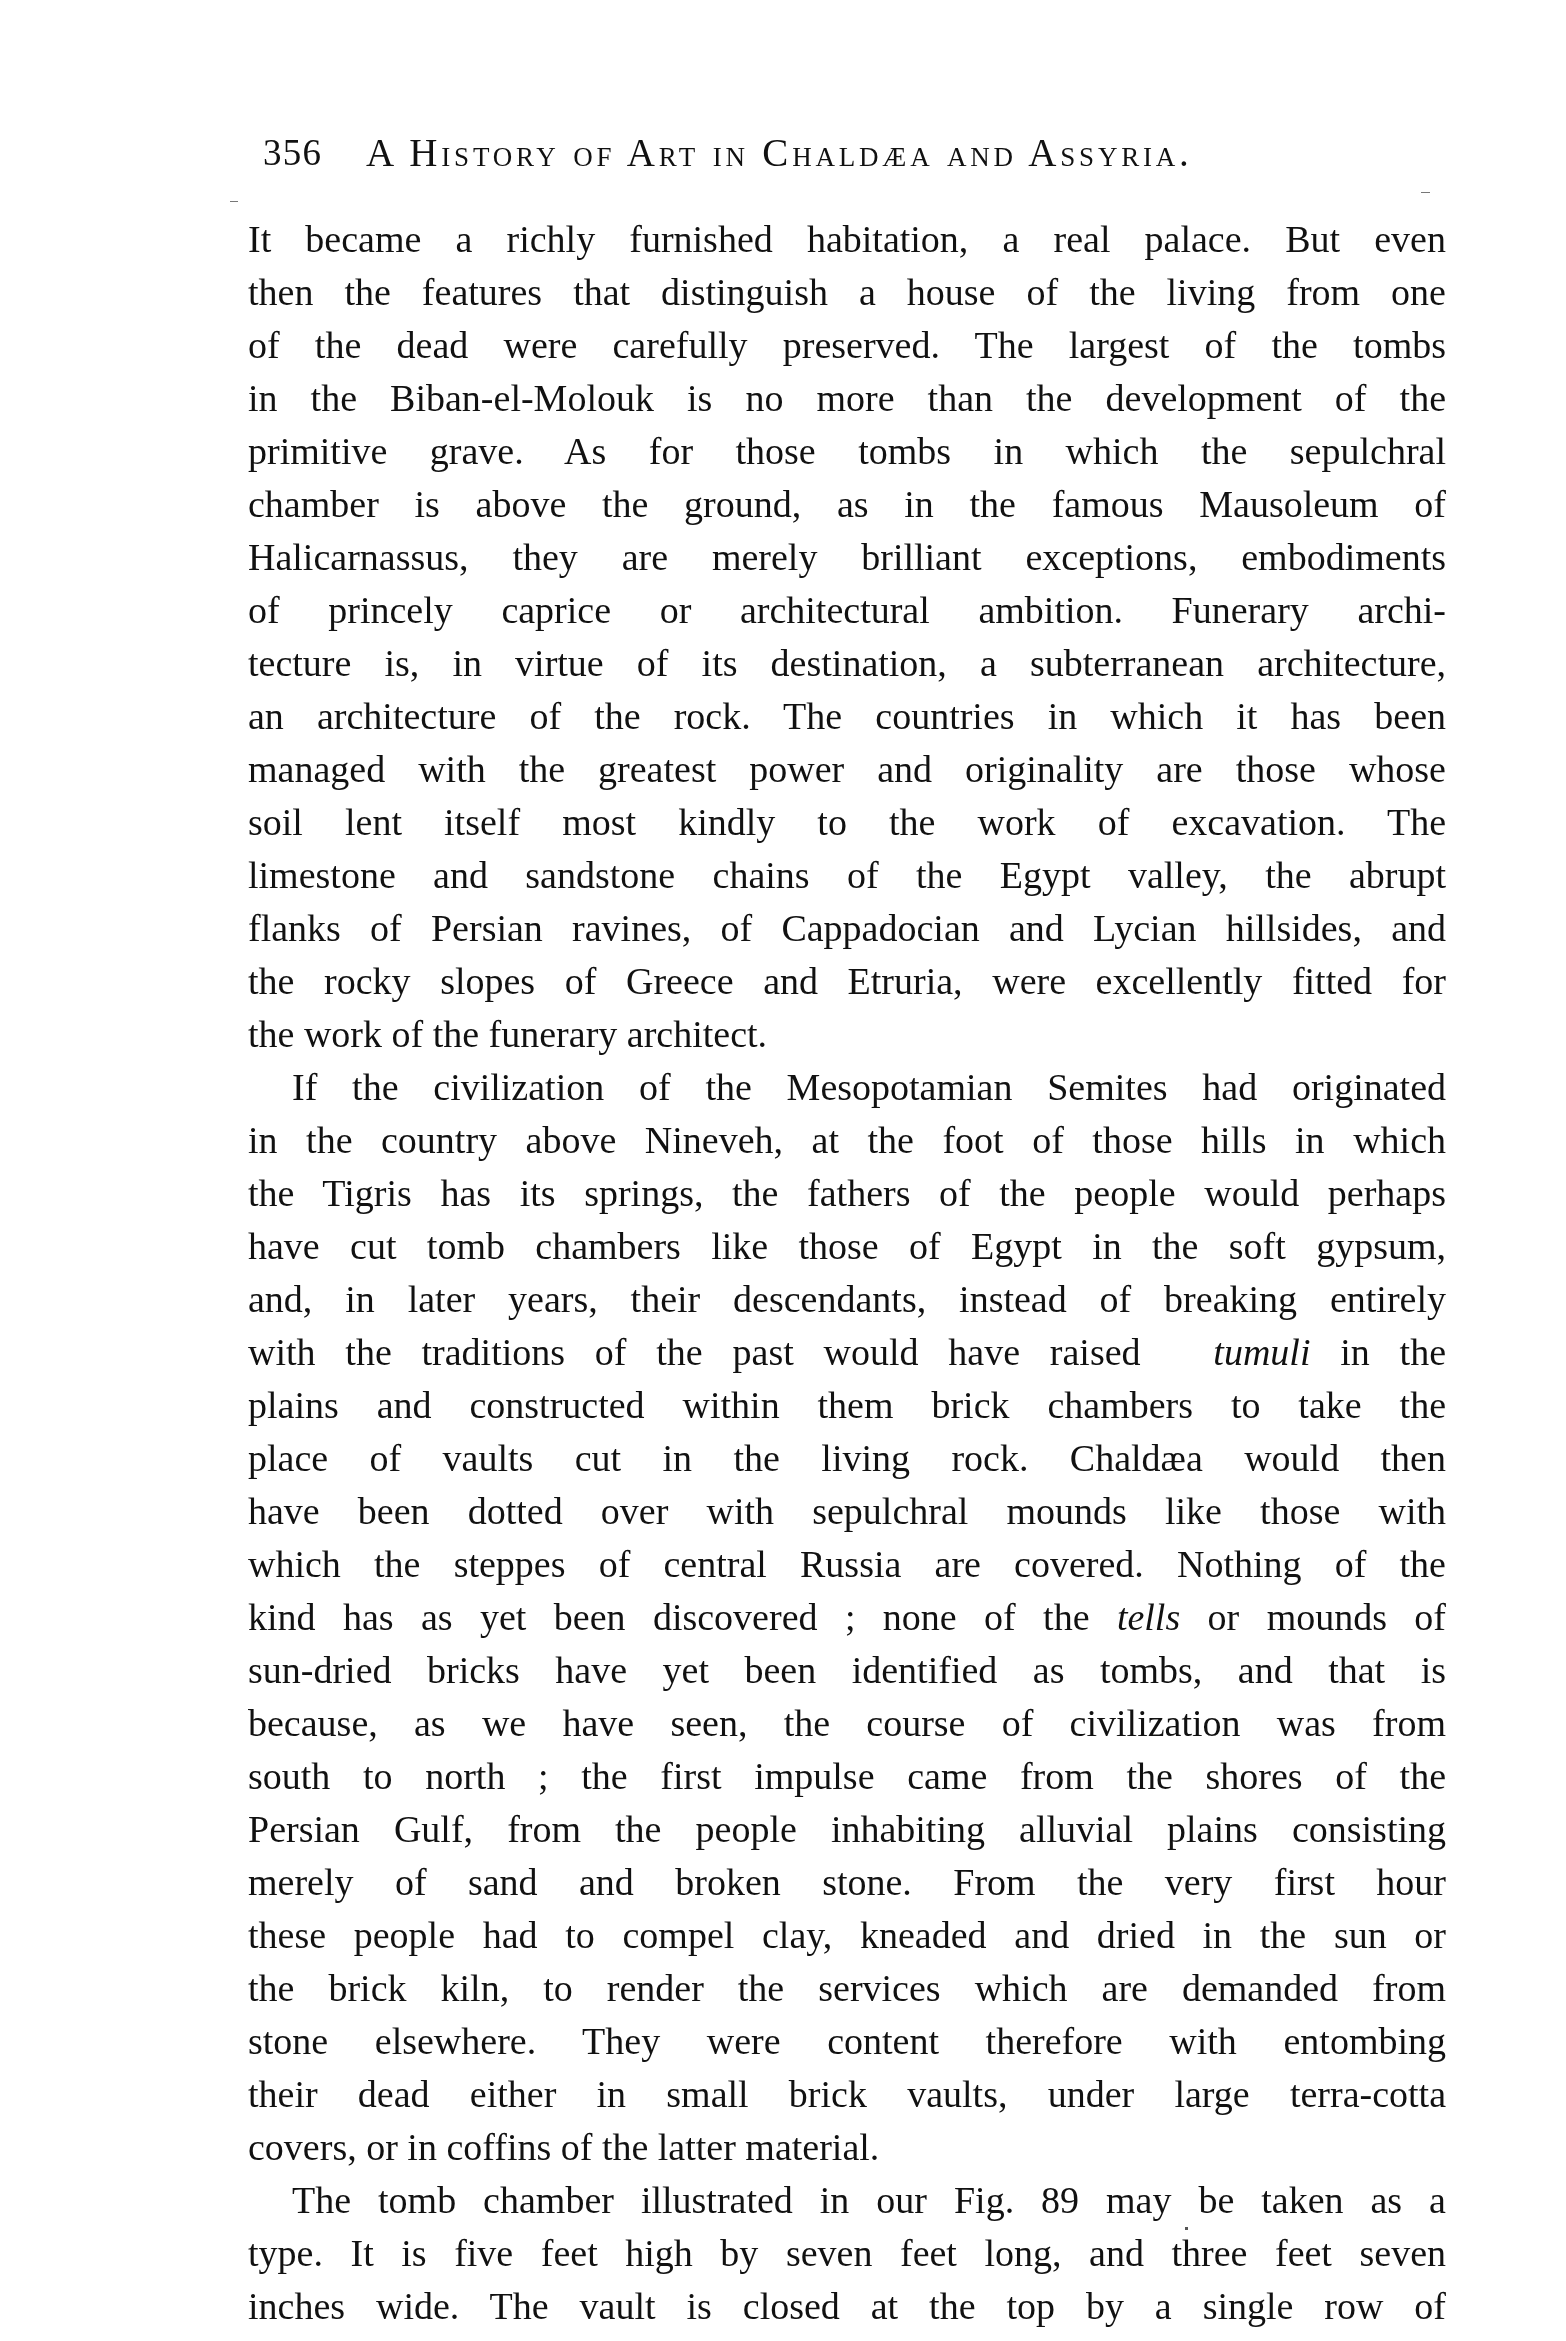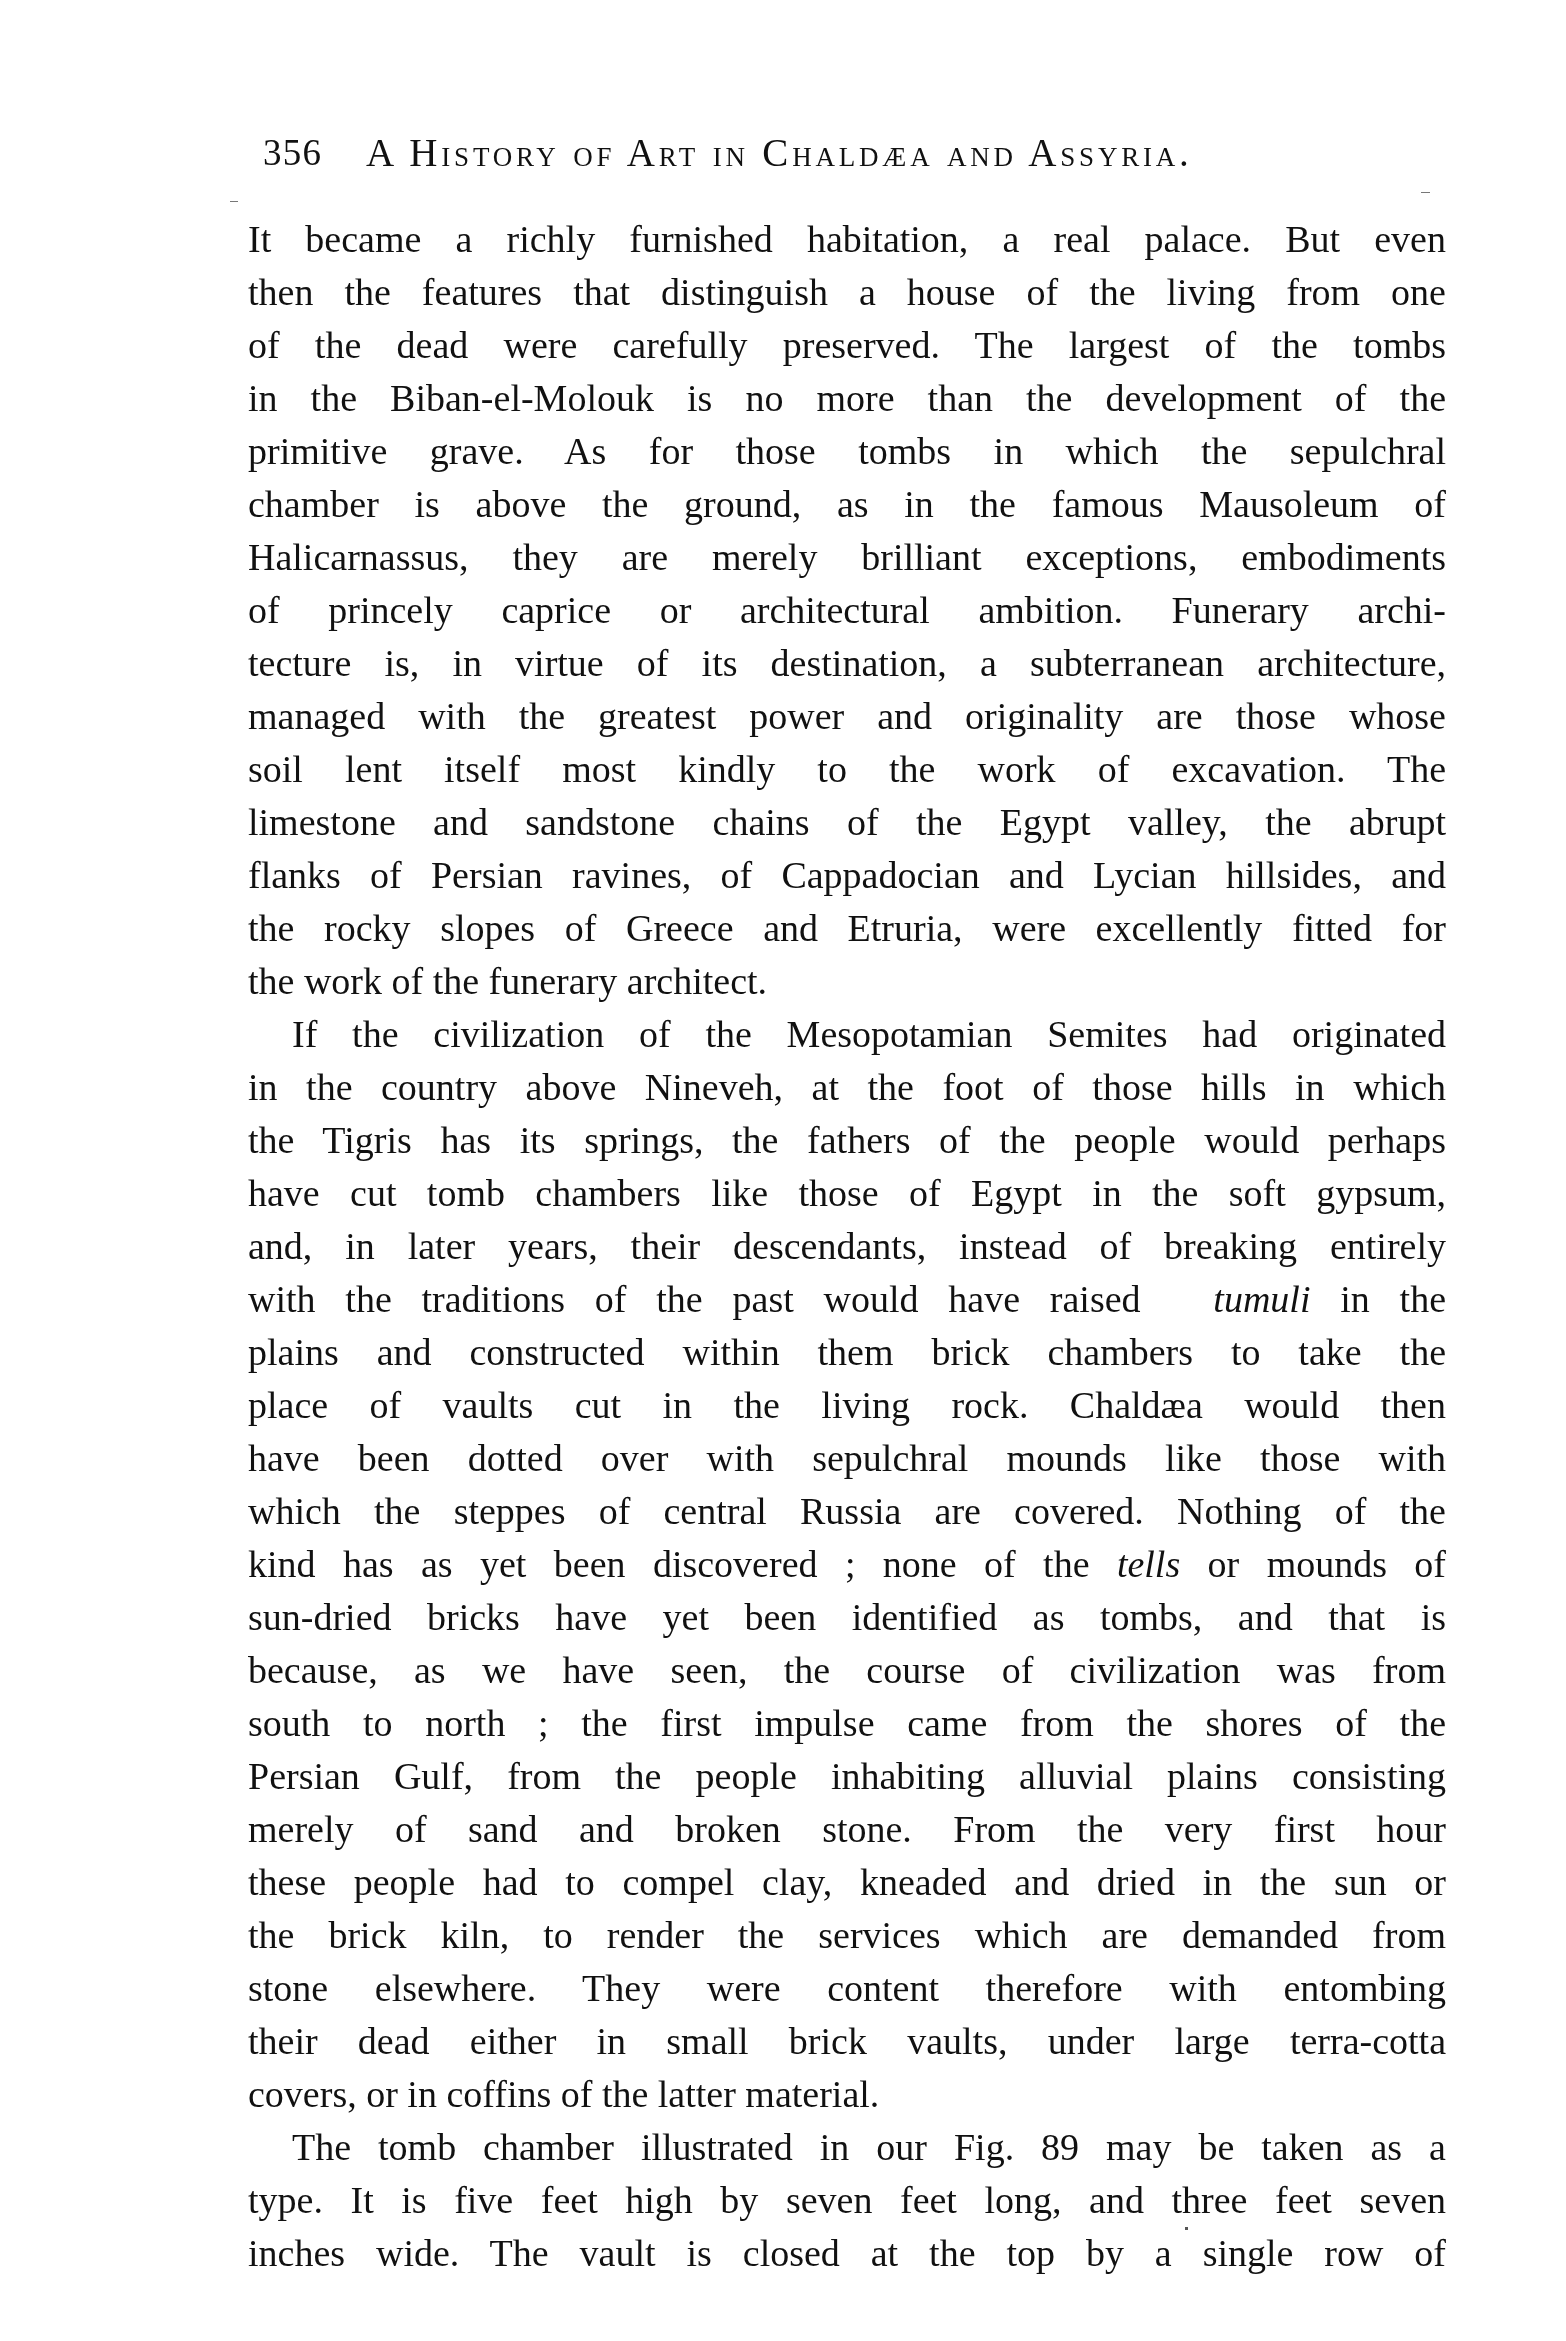--- a/index.html
+++ b/index.html
@@ -31,20 +31,21 @@
   <div class="body-text" id="body-text">
       <span class="line">It became a richly furnished habitation, a real palace.  But even</span>
       <span class="line">then the features that distinguish a house of the living from one</span>
       <span class="line">of the dead were carefully preserved.  The largest of the tombs</span>
       <span class="line">in the Biban-el-Molouk is no more than the development of the</span>
       <span class="line">primitive grave.  As for those tombs in which the sepulchral</span>
       <span class="line">chamber is above the ground, as in the famous Mausoleum of</span>
       <span class="line">Halicarnassus, they are merely brilliant exceptions, embodiments</span>
       <span class="line">of princely caprice or architectural ambition.  Funerary archi-</span>
       <span class="line">tecture is, in virtue of its destination, a subterranean architecture,</span>
+      <span class="line">an architecture of the rock.  The countries in which it has been</span>
       <span class="line">managed with the greatest power and originality are those whose</span>
       <span class="line">soil lent itself most kindly to the work of excavation.  The</span>
       <span class="line">limestone and sandstone chains of the Egypt valley, the abrupt</span>
       <span class="line">flanks of Persian ravines, of Cappadocian and Lycian hillsides, and</span>
       <span class="line">the rocky slopes of Greece and Etruria, were excellently fitted for</span>
       <span class="line last">the work of the funerary architect.</span>
       <span class="line indent">If the civilization of the Mesopotamian Semites had originated</span>
       <span class="line">in the country above Nineveh, at the foot of those hills in which</span>
       <span class="line">the Tigris has its springs, the fathers of the people would perhaps</span>
       <span class="line">have cut tomb chambers like those of Egypt in the soft gypsum,</span>

